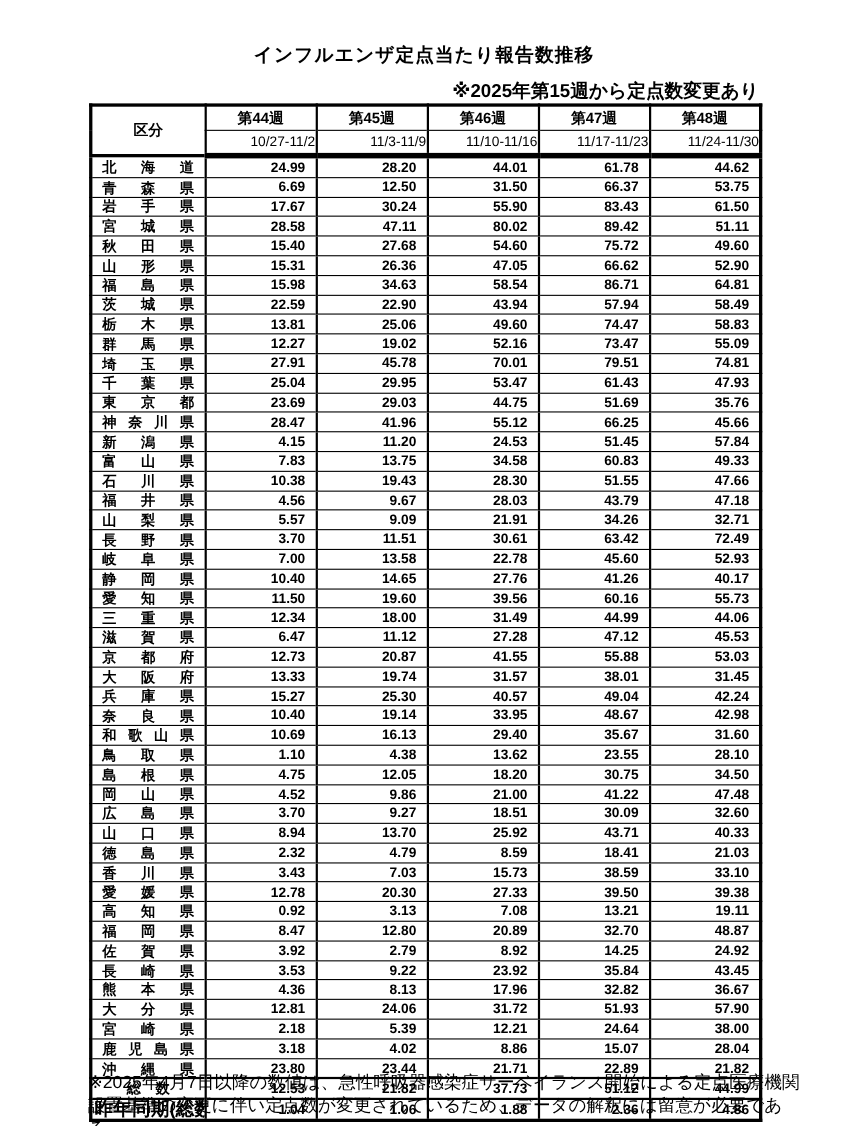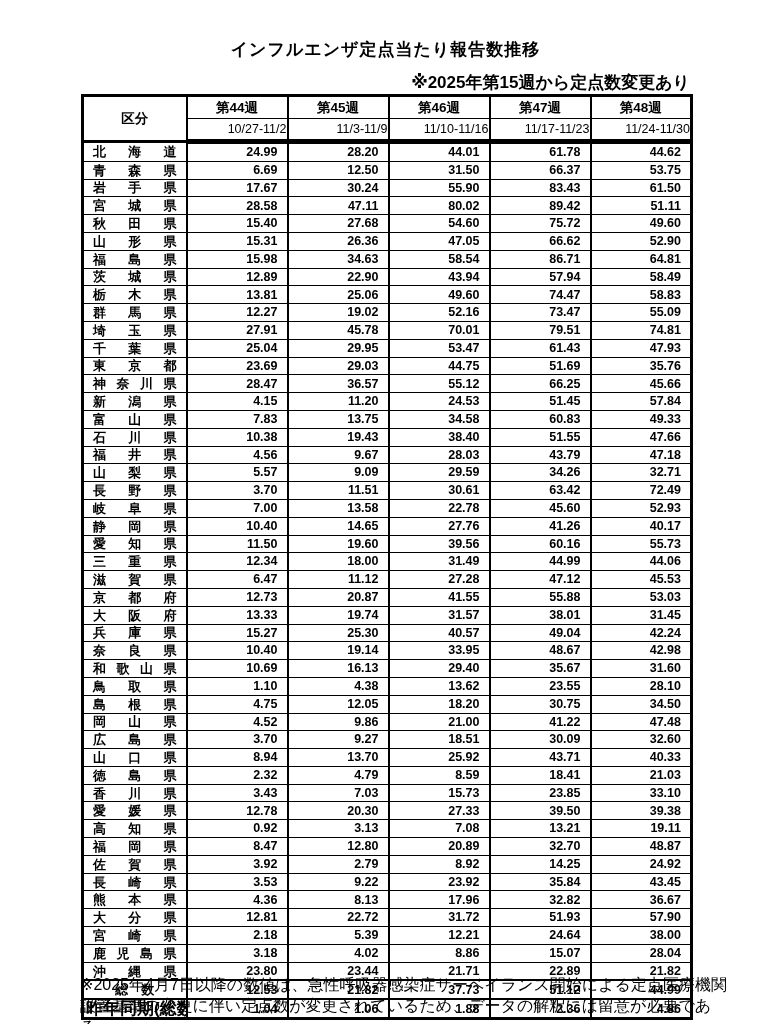--- a/index.html
+++ b/index.html
@@ -138,21 +138,21 @@
           <tr>
             <td class="pref">福島県</td>
             <td class="num">15.98</td>
             <td class="num">34.63</td>
             <td class="num">58.54</td>
             <td class="num">86.71</td>
             <td class="num">64.81</td>
           </tr>
           <tr>
             <td class="pref">茨城県</td>
-            <td class="num">12.89</td>
+            <td class="num">22.59</td>
             <td class="num">22.90</td>
             <td class="num">43.94</td>
             <td class="num">57.94</td>
             <td class="num">58.49</td>
           </tr>
           <tr>
             <td class="pref">栃木県</td>
             <td class="num">13.81</td>
             <td class="num">25.06</td>
             <td class="num">49.60</td>
@@ -187,21 +187,21 @@
             <td class="pref">東京都</td>
             <td class="num">23.69</td>
             <td class="num">29.03</td>
             <td class="num">44.75</td>
             <td class="num">51.69</td>
             <td class="num">35.76</td>
           </tr>
           <tr>
             <td class="pref">神奈川県</td>
             <td class="num">28.47</td>
-            <td class="num">36.57</td>
+            <td class="num">41.96</td>
             <td class="num">55.12</td>
             <td class="num">66.25</td>
             <td class="num">45.66</td>
           </tr>
           <tr>
             <td class="pref">新潟県</td>
             <td class="num">4.15</td>
             <td class="num">11.20</td>
             <td class="num">24.53</td>
             <td class="num">51.45</td>
@@ -212,37 +212,37 @@
             <td class="num">7.83</td>
             <td class="num">13.75</td>
             <td class="num">34.58</td>
             <td class="num">60.83</td>
             <td class="num">49.33</td>
           </tr>
           <tr>
             <td class="pref">石川県</td>
             <td class="num">10.38</td>
             <td class="num">19.43</td>
-            <td class="num">38.40</td>
+            <td class="num">28.30</td>
             <td class="num">51.55</td>
             <td class="num">47.66</td>
           </tr>
           <tr>
             <td class="pref">福井県</td>
             <td class="num">4.56</td>
             <td class="num">9.67</td>
             <td class="num">28.03</td>
             <td class="num">43.79</td>
             <td class="num">47.18</td>
           </tr>
           <tr>
             <td class="pref">山梨県</td>
             <td class="num">5.57</td>
             <td class="num">9.09</td>
-            <td class="num">29.59</td>
+            <td class="num">21.91</td>
             <td class="num">34.26</td>
             <td class="num">32.71</td>
           </tr>
           <tr>
             <td class="pref">長野県</td>
             <td class="num">3.70</td>
             <td class="num">11.51</td>
             <td class="num">30.61</td>
             <td class="num">63.42</td>
             <td class="num">72.49</td>
@@ -373,21 +373,21 @@
             <td class="num">4.79</td>
             <td class="num">8.59</td>
             <td class="num">18.41</td>
             <td class="num">21.03</td>
           </tr>
           <tr>
             <td class="pref">香川県</td>
             <td class="num">3.43</td>
             <td class="num">7.03</td>
             <td class="num">15.73</td>
-            <td class="num">23.85</td>
+            <td class="num">38.59</td>
             <td class="num">33.10</td>
           </tr>
           <tr>
             <td class="pref">愛媛県</td>
             <td class="num">12.78</td>
             <td class="num">20.30</td>
             <td class="num">27.33</td>
             <td class="num">39.50</td>
             <td class="num">39.38</td>
           </tr>
@@ -427,21 +427,21 @@
             <td class="pref">熊本県</td>
             <td class="num">4.36</td>
             <td class="num">8.13</td>
             <td class="num">17.96</td>
             <td class="num">32.82</td>
             <td class="num">36.67</td>
           </tr>
           <tr>
             <td class="pref">大分県</td>
             <td class="num">12.81</td>
-            <td class="num">22.72</td>
+            <td class="num">24.06</td>
             <td class="num">31.72</td>
             <td class="num">51.93</td>
             <td class="num">57.90</td>
           </tr>
           <tr>
             <td class="pref">宮崎県</td>
             <td class="num">2.18</td>
             <td class="num">5.39</td>
             <td class="num">12.21</td>
             <td class="num">24.64</td>

